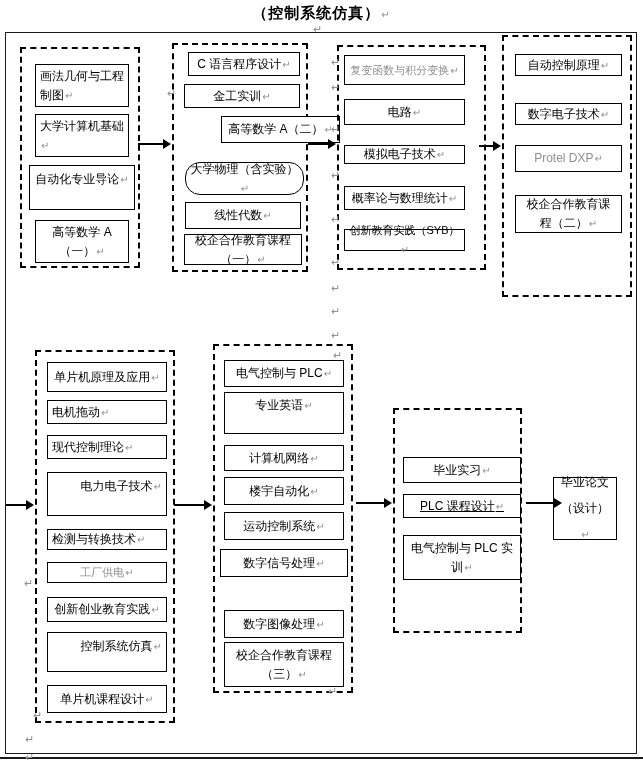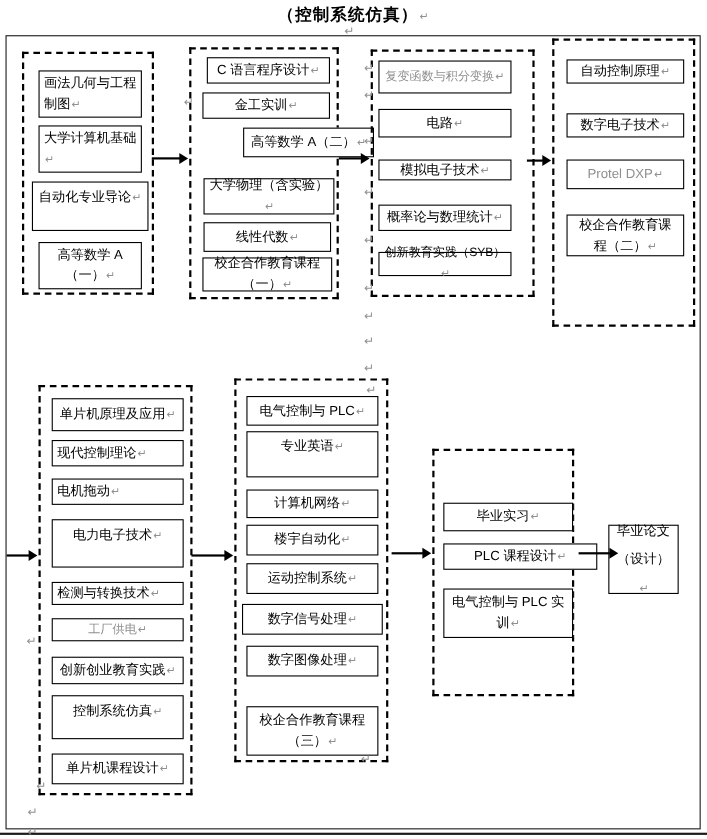--- a/index.html
+++ b/index.html
@@ -36,21 +36,21 @@
   .g0 .course:nth-child(3){left:7px;top:116px;width:106px;height:45px;
                            align-items:flex-start;justify-content:center;padding-top:4px;}
   .g0 .course:nth-child(4){left:13px;top:171px;width:94px;height:43px;}
   .g0 .course:nth-child(1),.g0 .course:nth-child(2){justify-content:flex-start;}
   .g0 .course:nth-child(1) .lbl,.g0 .course:nth-child(2) .lbl,
   .g0 .course:nth-child(3) .lbl{text-align:left;}
   
   .g1 .course:nth-child(1){left:14px;top:7px;width:112px;height:24px;}
   .g1 .course:nth-child(2){left:10px;top:39px;width:116px;height:24px;}
   .g1 .course:nth-child(3){left:11px;top:71px;width:119px;height:27px;margin-left:36px;}
-  .g1 .course:nth-child(4){left:11px;top:117px;width:119px;height:33px;}
+  .g1 .course:nth-child(4){left:11px;top:117px;width:119px;height:33px;border-radius:15px;}
   .g1 .course:nth-child(5){left:11px;top:157px;width:116px;height:27px;}
   .g1 .course:nth-child(6){left:10px;top:189px;width:118px;height:31px;}
   
   .g2 .course:nth-child(1){left:5px;top:8px;width:121px;height:30px;font-size:11px;}
   .g2 .course:nth-child(2){left:5px;top:52px;width:121px;height:26px;}
   .g2 .course:nth-child(3){left:5px;top:98px;width:121px;height:19px;}
   .g2 .course:nth-child(4){left:5px;top:139px;width:121px;height:24px;}
   .g2 .course:nth-child(5){left:5px;top:182px;width:121px;height:22px;font-size:11px;}
   
   .g3 .course:nth-child(1){left:11px;top:17px;width:107px;height:22px;}
@@ -62,36 +62,36 @@
   .g4 .course:nth-child(1){left:10px;top:10px;width:120px;height:30px;}
   .g4 .course:nth-child(2){left:10px;top:48px;width:120px;height:24px;}
   .g4 .course:nth-child(3){left:10px;top:83px;width:120px;height:24px;}
   .g4 .course:nth-child(4){left:10px;top:120px;width:120px;height:44px;}
   .g4 .course:nth-child(5){left:10px;top:177px;width:120px;height:21px;}
   .g4 .course:nth-child(6){left:10px;top:210px;width:120px;height:21px;font-size:11px;}
   .g4 .course:nth-child(7){left:10px;top:245px;width:120px;height:25px;}
   .g4 .course:nth-child(8){left:10px;top:280px;width:120px;height:40px;}
   .g4 .course:nth-child(9){left:10px;top:333px;width:120px;height:28px;}
   .g4 .course:nth-child(2),.g4 .course:nth-child(3),.g4 .course:nth-child(5){justify-content:flex-start;}
-  .g4 .course:nth-child(4),.g4 .course:nth-child(8){align-items:flex-start;justify-content:center;padding-top:4px;}
+  .g4 .course:nth-child(4),.g4 .course:nth-child(8){align-items:flex-start;justify-content:flex-end;padding-top:4px;}
   .g4 .course:nth-child(2) .lbl,.g4 .course:nth-child(3) .lbl,.g4 .course:nth-child(4) .lbl,
   .g4 .course:nth-child(5) .lbl,.g4 .course:nth-child(8) .lbl{text-align:left;}
   
   .g5 .course:nth-child(1){left:9px;top:14px;width:120px;height:27px;}
   .g5 .course:nth-child(2){left:9px;top:46px;width:120px;height:42px;
                            align-items:flex-start;padding-top:3px;}
   .g5 .course:nth-child(3){left:9px;top:99px;width:120px;height:26px;}
   .g5 .course:nth-child(4){left:9px;top:131px;width:120px;height:28px;}
   .g5 .course:nth-child(5){left:9px;top:166px;width:120px;height:28px;}
   .g5 .course:nth-child(6){left:5px;top:203px;width:128px;height:28px;}
-  .g5 .course:nth-child(7){left:9px;top:241px;width:120px;height:28px;}
+  .g5 .course:nth-child(7){left:9px;top:264px;width:120px;height:28px;}
   .g5 .course:nth-child(8){left:9px;top:296px;width:120px;height:45px;}
   
   .g6 .course:nth-child(1){left:8px;top:47px;width:118px;height:26px;}
-  .g6 .course:nth-child(2){left:8px;top:84px;width:140px;height:24px;}
+  .g6 .course:nth-child(2){left:8px;top:84px;width:118px;height:24px;text-decoration:underline;}
   .g6 .course:nth-child(3){left:8px;top:125px;width:118px;height:45px;}
   
   .g7 .course:nth-child(1){left:0;top:0;width:64px;height:63px;}
   .g7 .lbl{line-height:26px;}
 
   .arrow{position:absolute;height:2px;background:#000;}
   .arrow::after{content:"";position:absolute;right:-7px;top:-4px;width:0;height:0;
                 border-left:8px solid #000;border-top:5px solid transparent;
                 border-bottom:5px solid transparent;}
   .a1{left:138px;top:143px;width:26px;}
@@ -176,24 +176,24 @@
       <div class="course">
         <span class="lbl">校企合作教育课
 程（二）<span class="pilcrow">↵</span></span>
       </div>
     </div>
   <div class="group g4">
       <div class="course">
         <span class="lbl">单片机原理及应用<span class="pilcrow">↵</span></span>
       </div>
       <div class="course">
+        <span class="lbl">电机拖动<span class="pilcrow">↵</span></span>
+      </div>
+      <div class="course">
         <span class="lbl">现代控制理论<span class="pilcrow">↵</span></span>
-      </div>
-      <div class="course">
-        <span class="lbl">电机拖动<span class="pilcrow">↵</span></span>
       </div>
       <div class="course">
         <span class="lbl">电力电子技术<span class="pilcrow">↵</span></span>
       </div>
       <div class="course">
         <span class="lbl">检测与转换技术<span class="pilcrow">↵</span></span>
       </div>
       <div class="course muted">
         <span class="lbl">工厂供电<span class="pilcrow">↵</span></span>
       </div>

